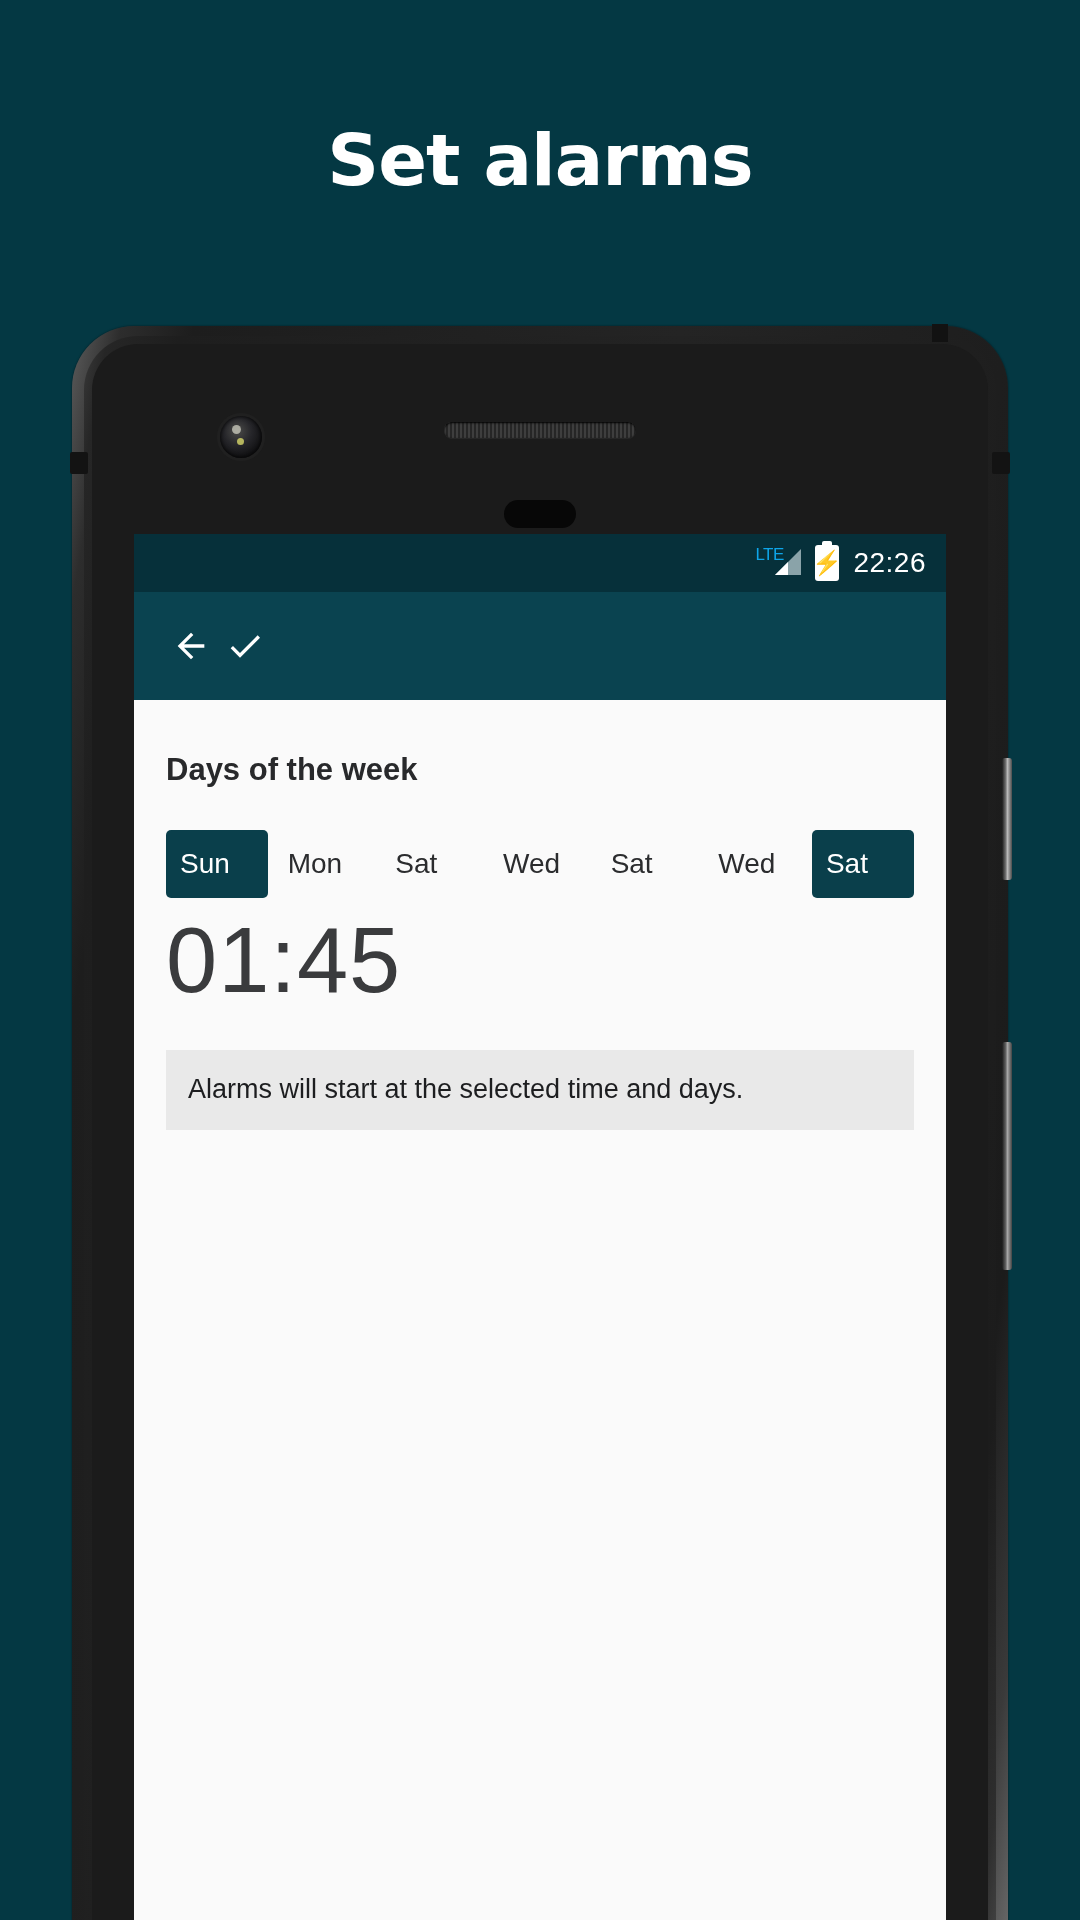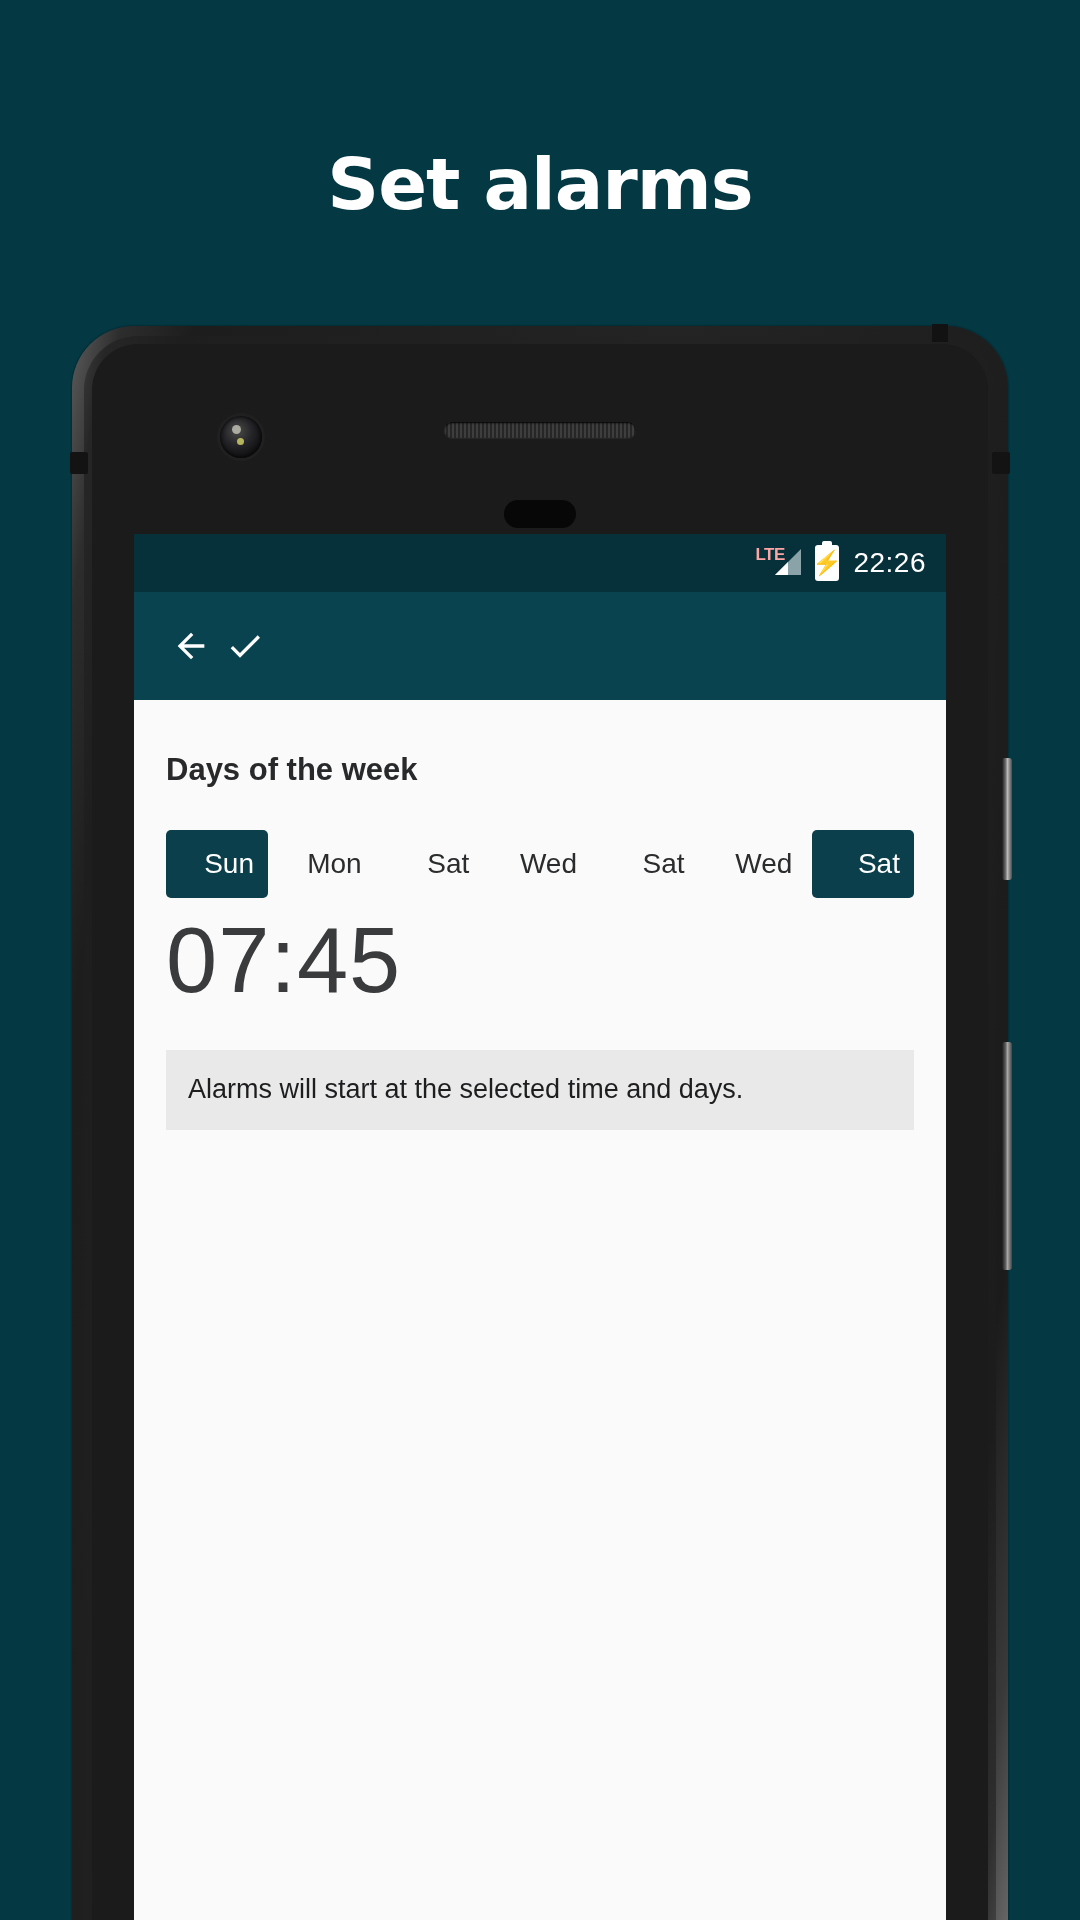--- a/index.html
+++ b/index.html
@@ -13,21 +13,20 @@
   
   #promo-title{
     position:absolute;
     top:118px; left:0; width:1080px;
     text-align:center;
     color:#ffffff;
     font-size:72px;
     font-weight:bold;
     letter-spacing:-1px;
     font-family:"DejaVu Sans", sans-serif;
-    margin-top:24px;
   }
 
   
   #phone{
     position:absolute;
     left:72px; top:326px;
     width:936px; height:1620px;
   }
   .phone-shell{
     position:absolute; inset:0;
@@ -120,21 +119,21 @@
     align-items:center;
     justify-content:flex-end;
     padding-right:20px;
     gap:14px;
   }
   .sb-signal{
     position:relative; width:46px; height:34px;
   }
   .sb-lte{
     position:absolute; left:0; top:-1px;
-    color:#fca5a5; font-size:17px; font-weight:bold;
+    color:#0ea5e9; font-size:17px; font-weight:normal;
     font-family:"Liberation Sans", sans-serif;
     letter-spacing:-.5px;
   }
   .sb-bars{
     position:absolute; right:0; bottom:3px;
     width:30px; height:30px;
   }
   .sb-tri-dim{
     position:absolute; right:0; bottom:2px;
     width:0; height:0;
@@ -210,21 +209,21 @@
   #days-row{
     margin-top:42px;
     display:flex;
     justify-content:space-between;
     align-items:center;
   }
   .day-chip{
     min-width:102px;
     height:68px;
     border-radius:5px;
-    display:flex; align-items:center; justify-content:flex-end;
+    display:flex; align-items:center; justify-content:flex-start;
     font-size:28px;
     font-family:"Liberation Sans", sans-serif;
     color:#2b2c2e;
     background:transparent;
     padding:0 14px;
   }
   .day-chip.selected{
     background:#0a3f4b;
     color:#ffffff;
   }
@@ -320,21 +319,21 @@
           </div>
           <div class="day-chip">
             <span>Wed</span>
           </div>
           <div class="day-chip selected">
             <span>Sat</span>
           </div>
         </div>
 
 
-        <div id="time-value">07:45</div>
+        <div id="time-value">01:45</div>
 
         <div id="info-banner">
           <span>Alarms will start at the selected time and days.</span>
         </div>
 
       </div>
     </div>
 
   </div>
 

